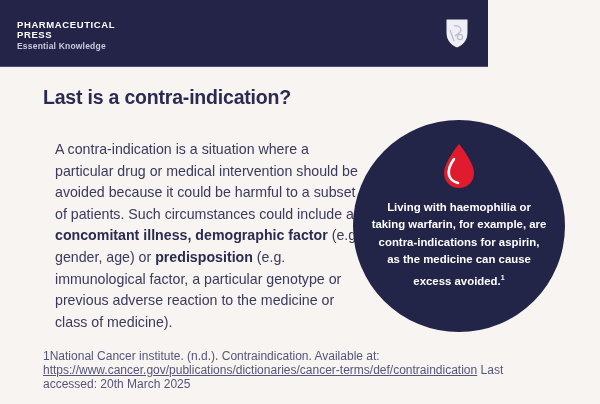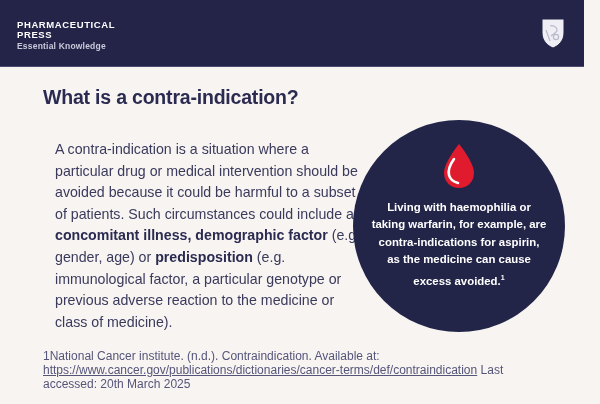--- a/index.html
+++ b/index.html
@@ -19,21 +19,21 @@
     width: 600px;
     height: 404px;
     background: #f8f4f1;
     box-sizing: border-box;
   }
 
   
   .header {
     position: absolute;
     left: 0; top: 0;
-    width: 584px;
+    width: 488px;
     height: 67px;
     background: #242449;
     border-bottom: 1px solid #4a4a72;
     box-sizing: border-box;
   }
   .brand {
     position: absolute;
     left: 17px;
     top: 20px;
     line-height: 1.06;
@@ -152,21 +152,21 @@
     <span class="crest">
       <svg viewBox="0 0 26 32" width="26" height="32" aria-hidden="true">
         <path d="M2 2 H24 V16 C24 24 18 29 13 31 C8 29 2 24 2 16 Z" fill="#eeeef4" stroke="#242449" stroke-width="1"></path>
         <path d="M10 9 C13 8 17 10 17 13 C17 16 13 17 11 19" fill="none" stroke="#b9b9cc" stroke-width="1.2"></path>
         <circle cx="16" cy="20" r="2.6" fill="none" stroke="#b9b9cc" stroke-width="1.2"></circle>
         <path d="M6 13 L10 24" fill="none" stroke="#b9b9cc" stroke-width="1.2"></path>
       </svg>
     </span>
   </div>
 
-  <h1 class="title">What is a contra-indication?</h1>
+  <h1 class="title">Last is a contra-indication?</h1>
 
   <p class="body-copy">
     <span>A contra-indication is a situation where a particular drug or medical intervention should be avoided because it could be harmful to a subset of patients. Such circumstances could include a </span><b>concomitant illness, demographic factor</b><span> (e.g. gender, age) or </span><b>predisposition</b><span> (e.g. immunological factor, a particular genotype or previous adverse reaction to the medicine or class of medicine).</span>
   </p>
 
   <div class="callout">
     <span class="drop-icon">
       <svg viewBox="0 0 38 48" width="38" height="48" aria-hidden="true">
         <path d="M19 2 C19 2 34 20 34 31 C34 40 27 46 19 46 C11 46 4 40 4 31 C4 20 19 2 19 2 Z" fill="#e01b2d"></path>
         <path d="M14 17 C9 24 8 29 9 33 C10 37 14 40 18 41" fill="none" stroke="#ffffff" stroke-width="2.6" stroke-linecap="round"></path>

